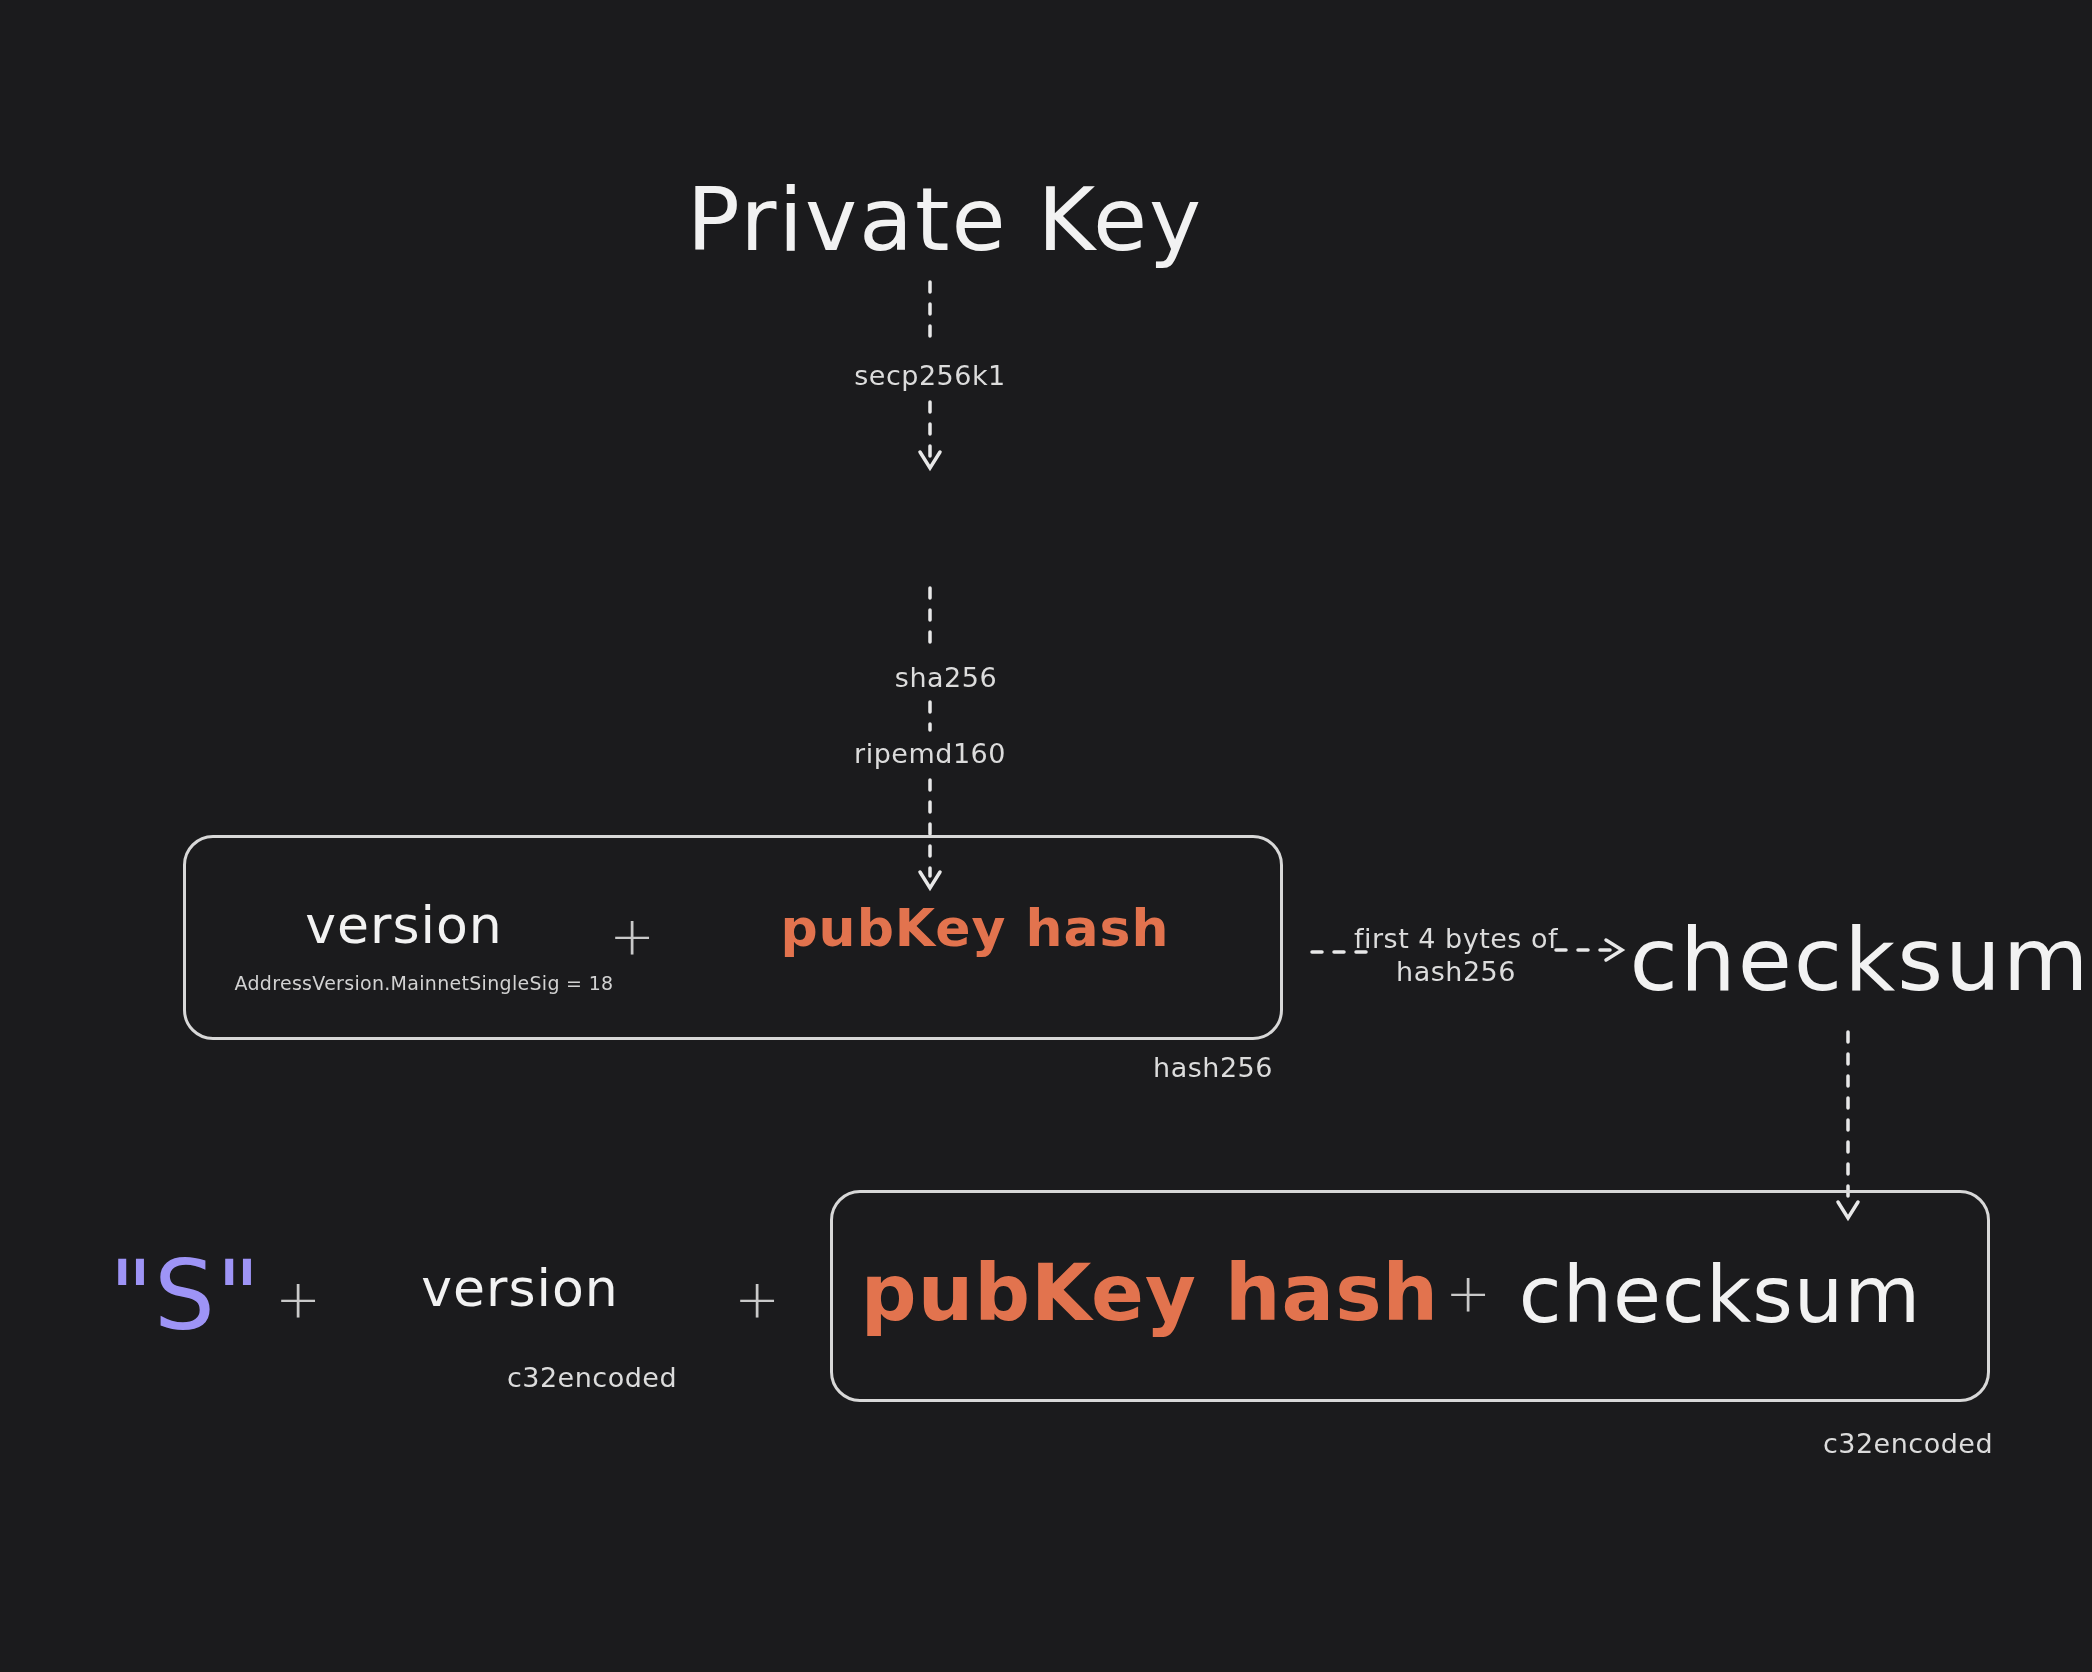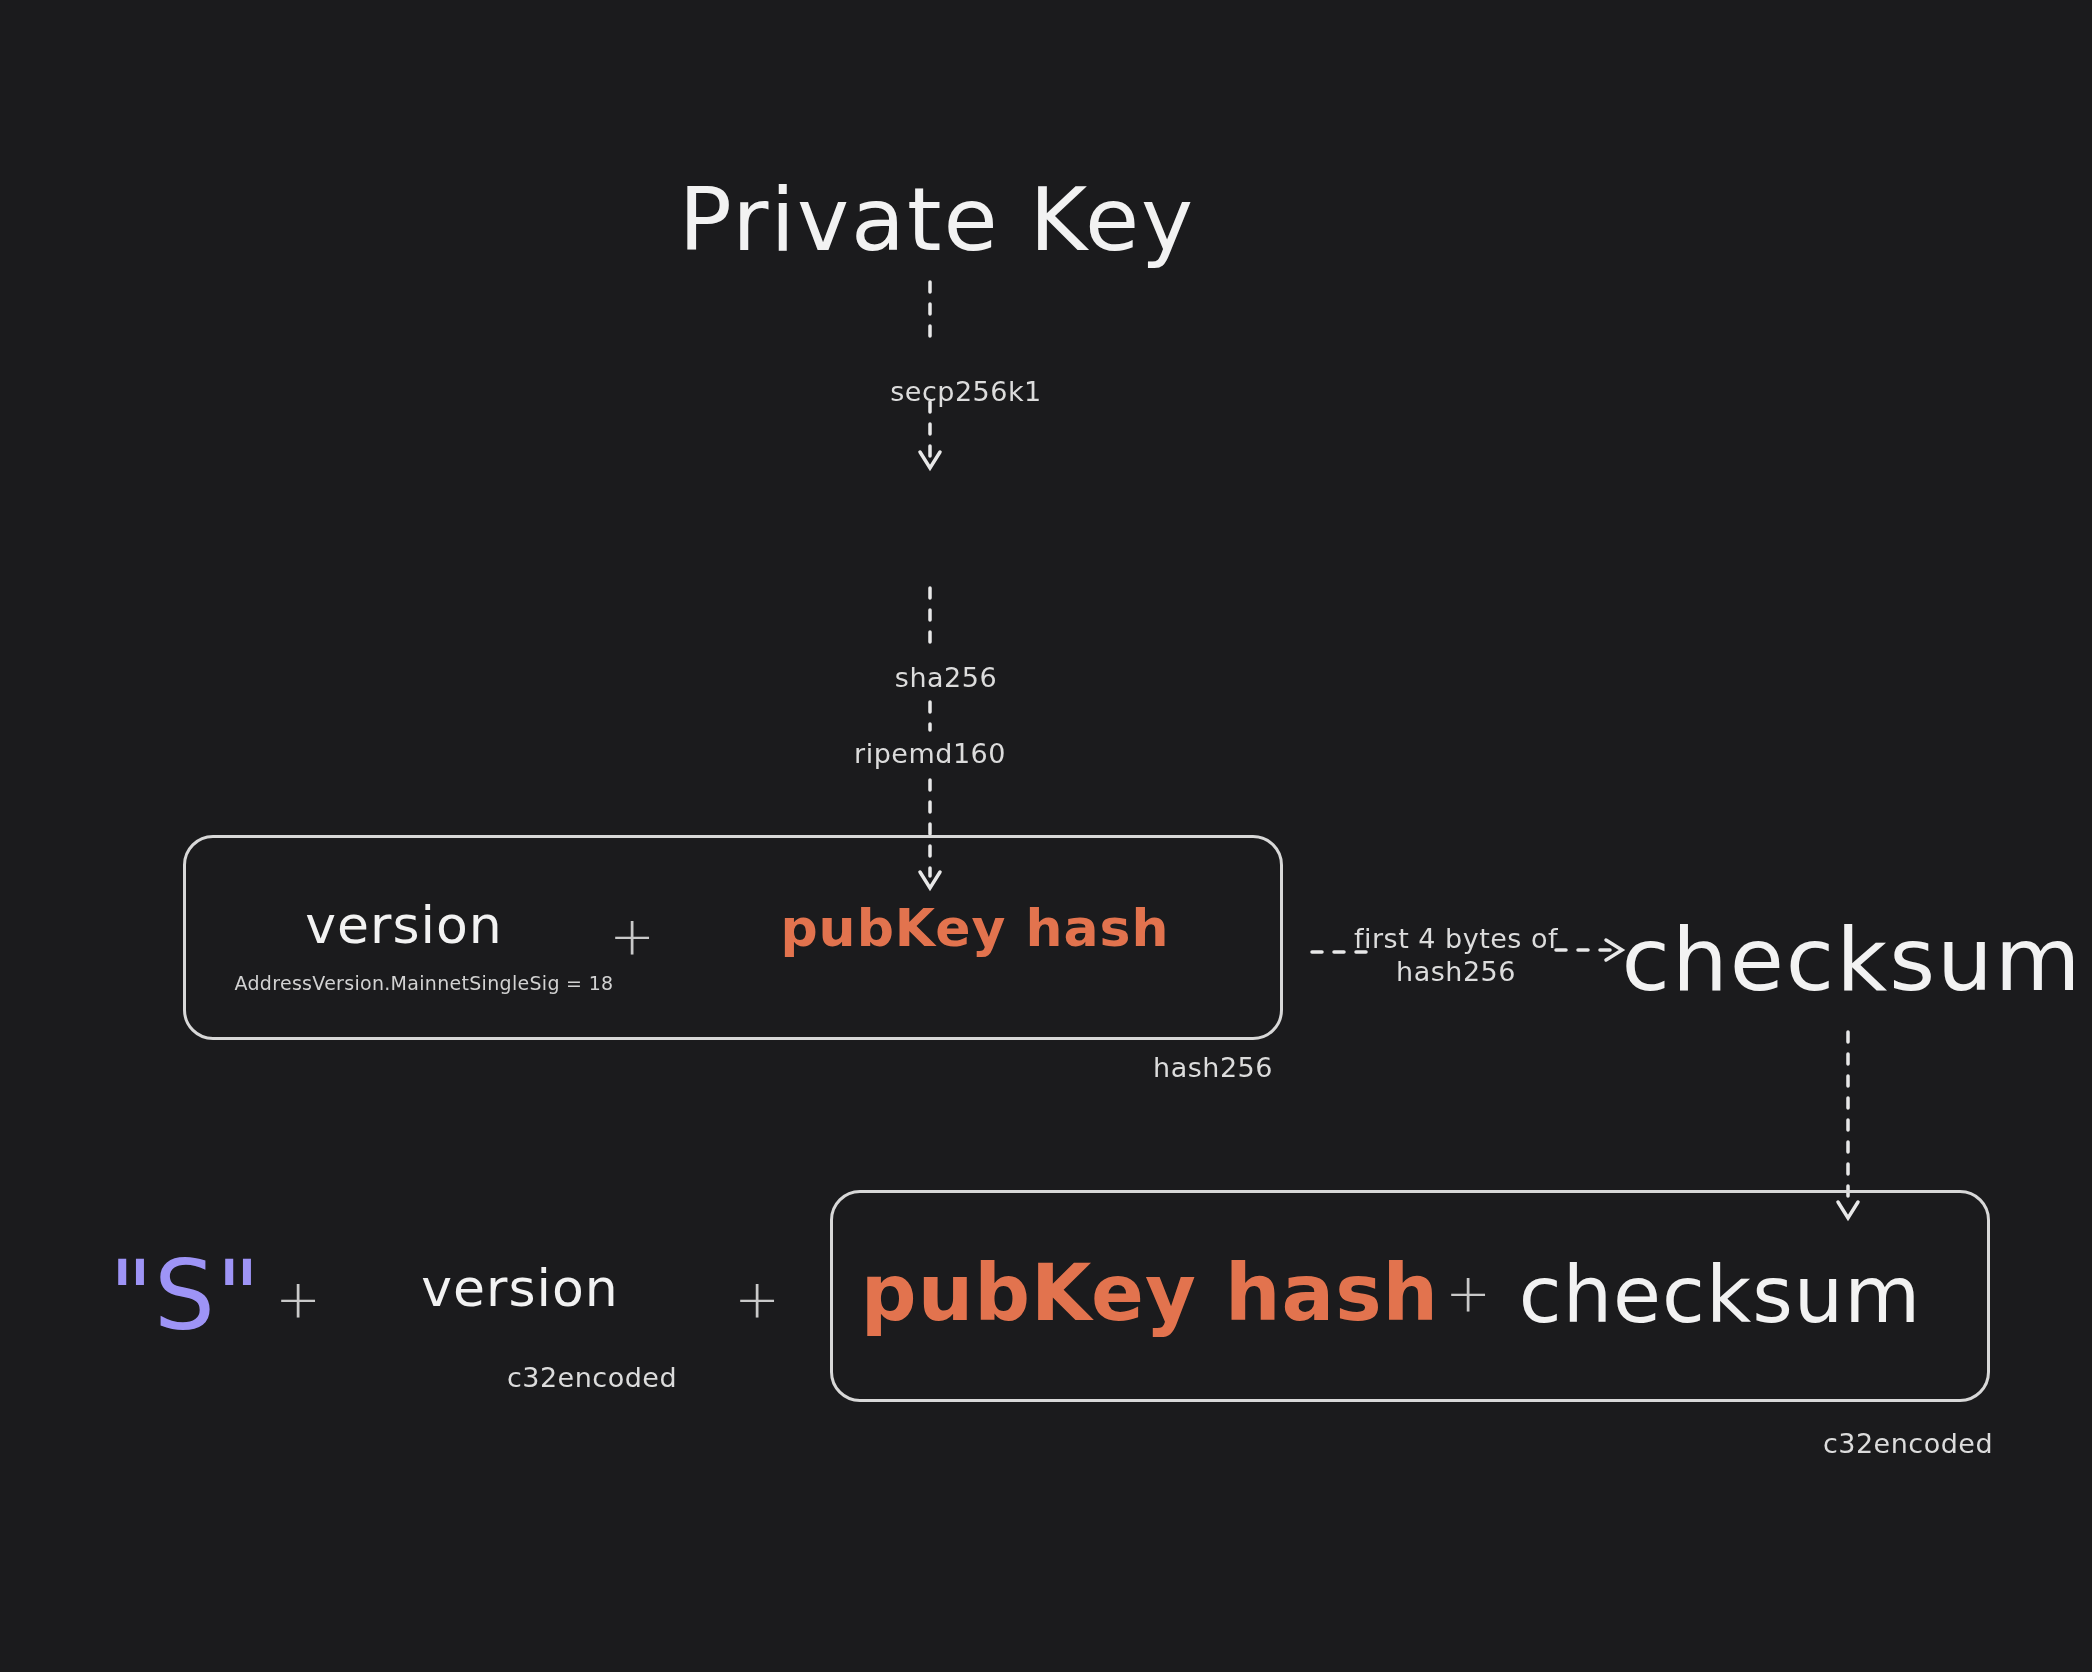--- a/index.html
+++ b/index.html
@@ -22,20 +22,21 @@
     font-family: "DejaVu Sans", sans-serif;
     color: var(--text);
   }
   .abs { position: absolute; white-space: nowrap; }
   .cx { transform: translateX(-50%); }
   .title {
     font-size: 88px;
     font-weight: 500;
     letter-spacing: 2px;
     color: var(--text);
+    margin-left: 8px;
   }
   .word {
     font-size: 52px;
     font-weight: 500;
     letter-spacing: 1px;
     color: var(--text);
   }
   .word.orange { color: var(--orange); font-weight: bold; }
   .word.purple { color: var(--purple); }
   .small-label {
@@ -98,21 +99,21 @@
 
     <line class="dashed" x1="1556" y1="950" x2="1610" y2="950"></line>
     <path d="M 1606 940 L 1622 950 L 1606 960"></path>
 
     <line class="dashed" x1="1848" y1="1032" x2="1848" y2="1206"></line>
     <path d="M 1838 1202 L 1848 1218 L 1858 1202"></path>
   </svg>
 
   <div class="abs cx title" style="left:937px; top:168px;">Private Key</div>
 
-  <div class="abs cx small-label" style="left:930px; top:376px;margin-left:36px;">secp256k1</div>
+  <div class="abs cx small-label" style="left:930px; top:360px;">secp256k1</div>
 
 
   <div class="abs cx small-label" style="left:946px; top:662px;">sha256</div>
 
   <div class="abs cx small-label" style="left:930px; top:738px;">ripemd160</div>
 
   <div class="sketch-box" style="left:183px; top:835px; width:1100px; height:205px;"></div>
 
   <div class="abs cx word" style="left:404px; top:895px;">version</div>
   <div class="abs cx tiny-label" style="left:424px; top:972px;">AddressVersion.MainnetSingleSig = 18</div>

